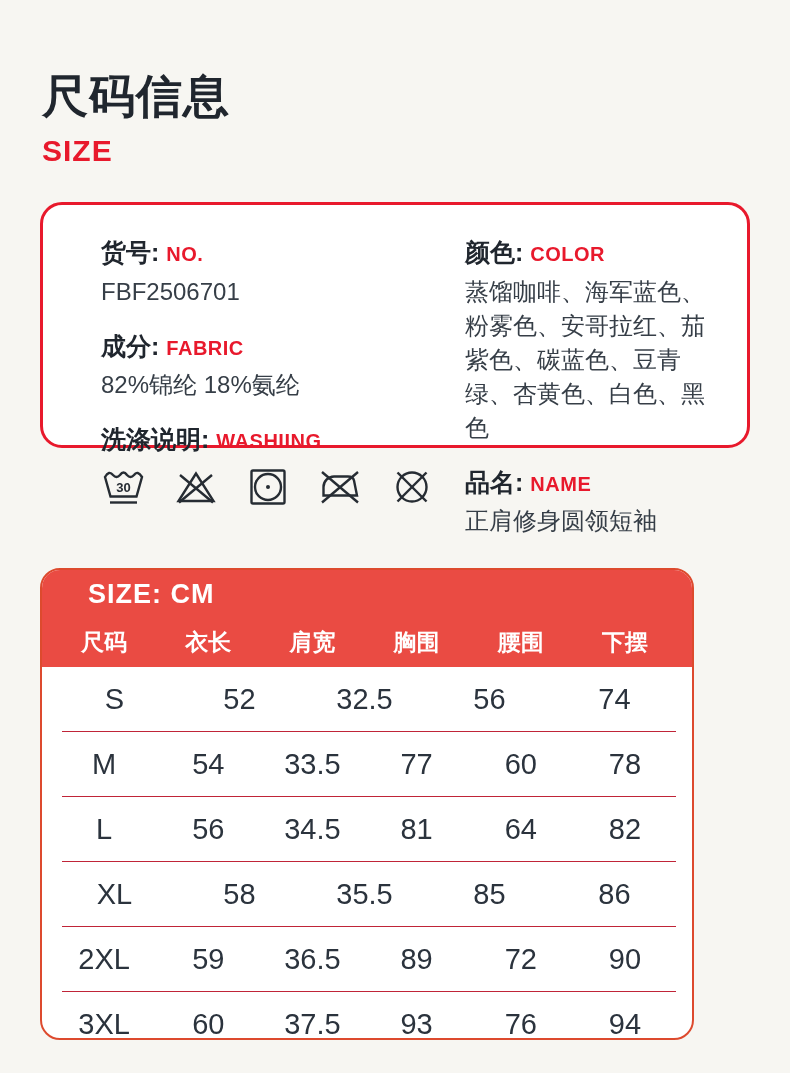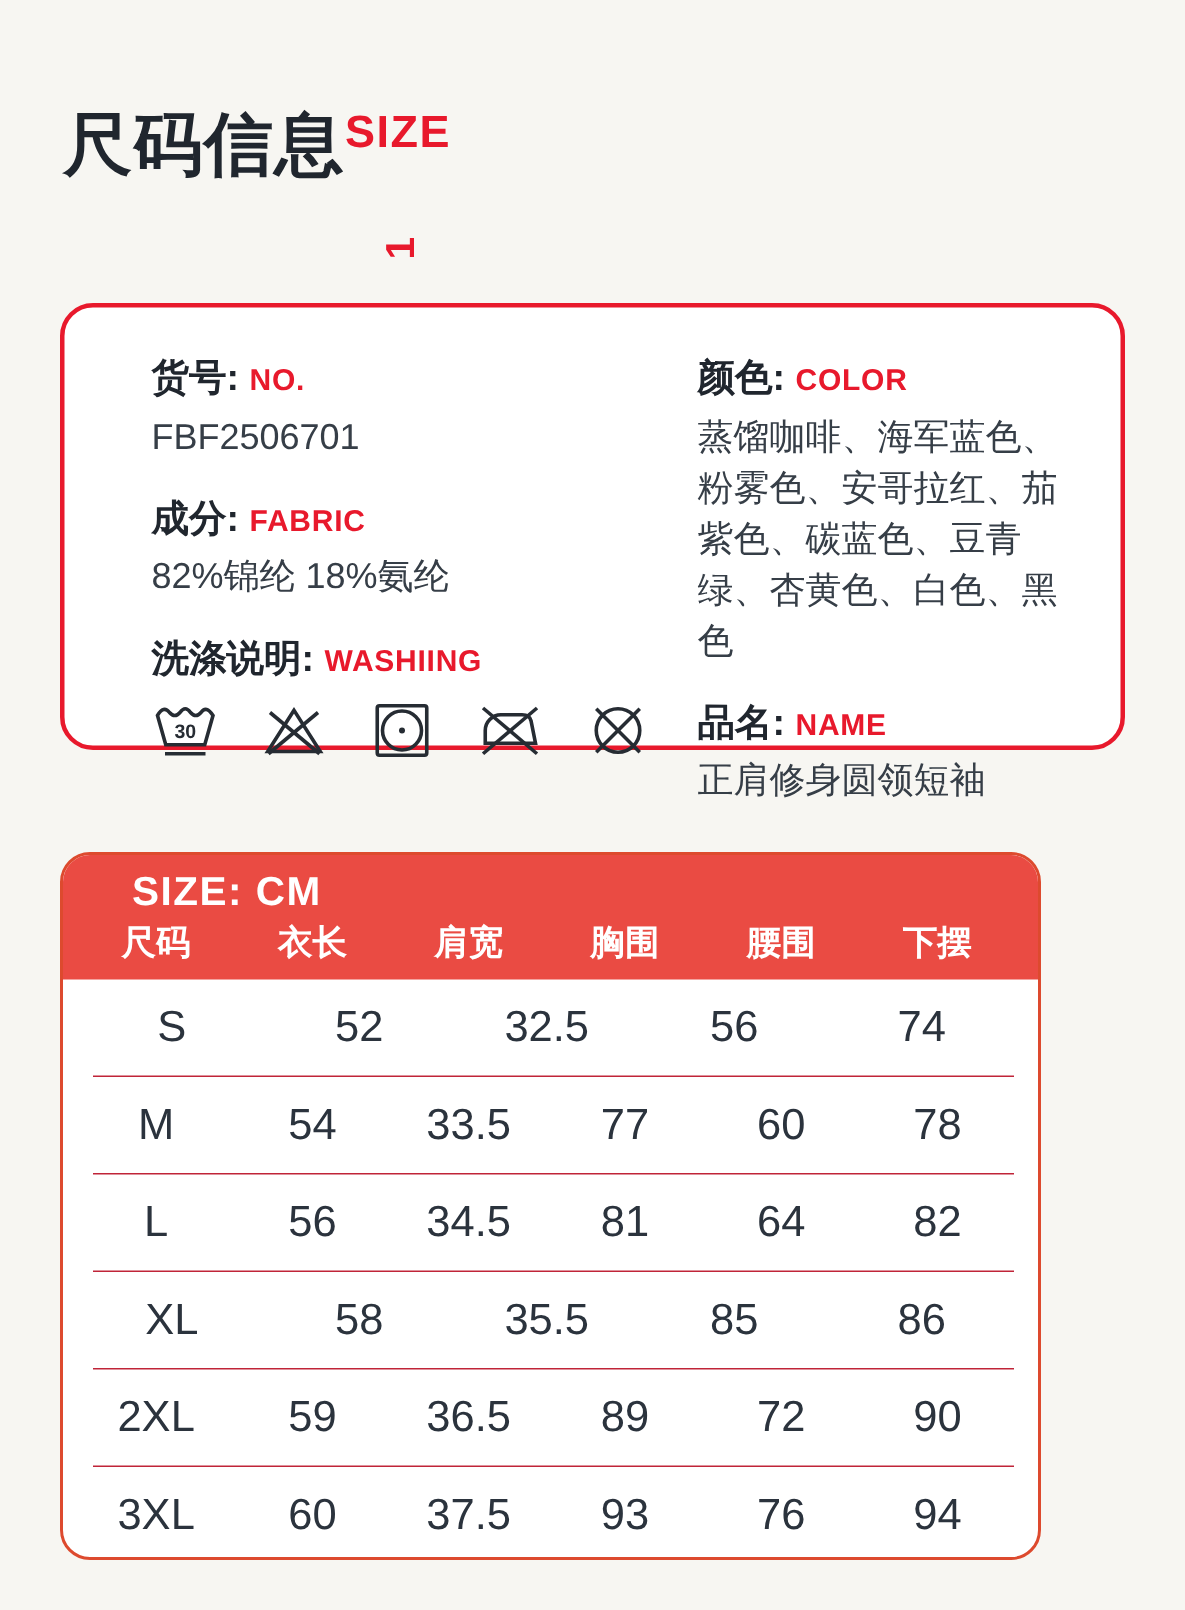--- a/index.html
+++ b/index.html
@@ -13,48 +13,48 @@
   }
   *{box-sizing:border-box;}
   html,body{margin:0;padding:0;}
   body{
     width:790px;height:1073px;
     background:var(--bg);
     font-family:"Liberation Sans","DejaVu Sans",sans-serif;
     position:relative;overflow:hidden;
   }
   
-  .header{position:absolute;top:66px;left:42px;right:42px;display:flex;justify-content:flex-start;align-items:flex-start;}
+  .header{position:absolute;top:66px;left:42px;right:42px;display:flex;justify-content:flex-end;align-items:flex-start;flex-direction:column;}
   .page-title{margin:0;font-size:46px;font-weight:900;color:var(--dark);letter-spacing:1px;}
   .size-badge{display:flex;flex-direction:column;align-items:flex-end;margin-top:8px;gap:36px;}
   .size-word{font-size:30px;font-weight:800;color:var(--red);letter-spacing:1px;line-height:1;}
   .size-num{font-size:27px;font-weight:800;color:var(--red);line-height:1;transform:rotate(-90deg);margin:12px 26px 0 0;}
   
   .info-card{
-    position:absolute;top:202px;left:40px;width:710px;height:298px;
+    position:absolute;top:202px;left:40px;width:710px;height:246px;
     background:#fff;border:3px solid var(--red);border-radius:22px;
     display:flex;padding:34px 0 0 58px;
   }
   .col-left{width:372px;}
   .col-right{flex:1;padding-right:28px;}
   .info-label{font-size:25px;font-weight:800;color:var(--dark);line-height:1.1;}
   .info-label .en{color:var(--red);font-size:20px;font-weight:800;margin-left:7px;letter-spacing:0.5px;}
   .info-value{font-size:24px;color:var(--value);margin-top:8px;line-height:34px;}
   .block{margin-bottom:24px;}
   .color-value{width:254px;}
   .wash-icons{display:flex;gap:26px;margin-top:10px;}
   .wash-icons svg{display:block;}
   
   .table-card{
     position:absolute;top:568px;left:40px;width:654px;height:472px;
     background:#fff;border:2px solid var(--table-border);border-radius:20px;overflow:hidden;
   }
   .table-head{background:var(--table-red);padding:9px 15px 12px 10px;}
   .unit-label{display:block;color:#fff;font-size:27px;font-weight:800;margin-left:36px;letter-spacing:1px;line-height:30px;}
-  .head-row{display:flex;margin-top:6px;}
+  .head-row{display:flex;margin-top:20px;justify-content:flex-end;}
   .head-cell{flex:1;text-align:center;color:#fff;font-size:23px;font-weight:800;line-height:26px;}
   .trow{display:flex;align-items:center;height:64px;padding:0 15px 0 10px;}
   .tcell{flex:1;text-align:center;font-size:29px;color:#2b333d;}
   .tdivider{height:1px;background:var(--divider);margin:0 16px 0 20px;}
 </style>
 </head>
 <body>
 
 <div class="header">
   <h1 class="page-title">尺码信息</h1>

